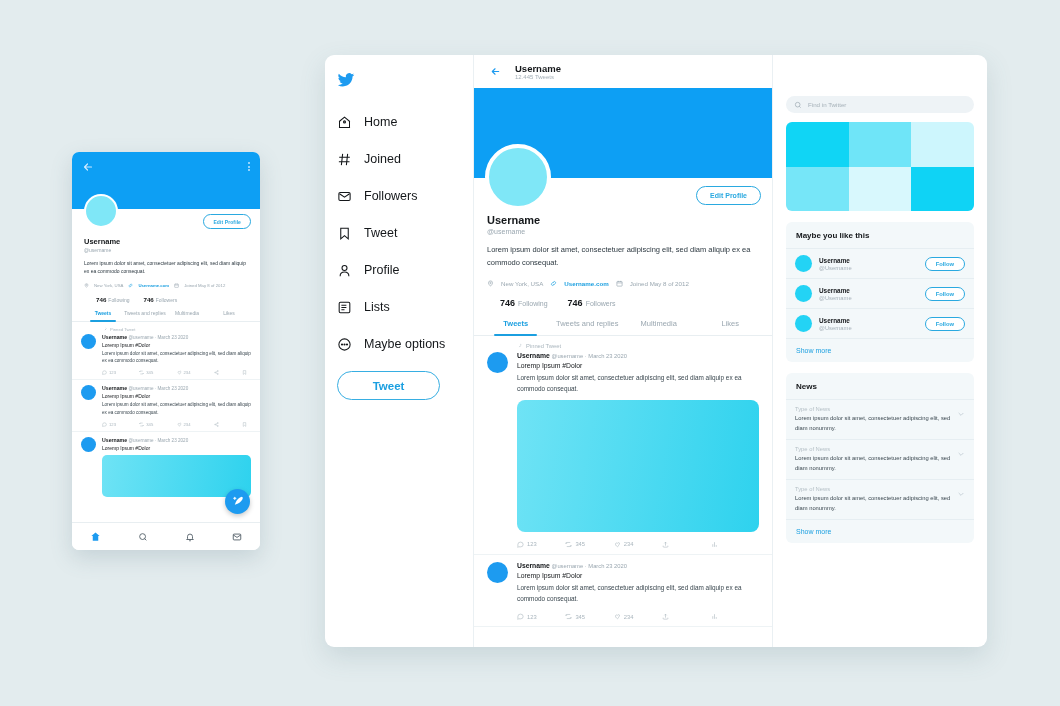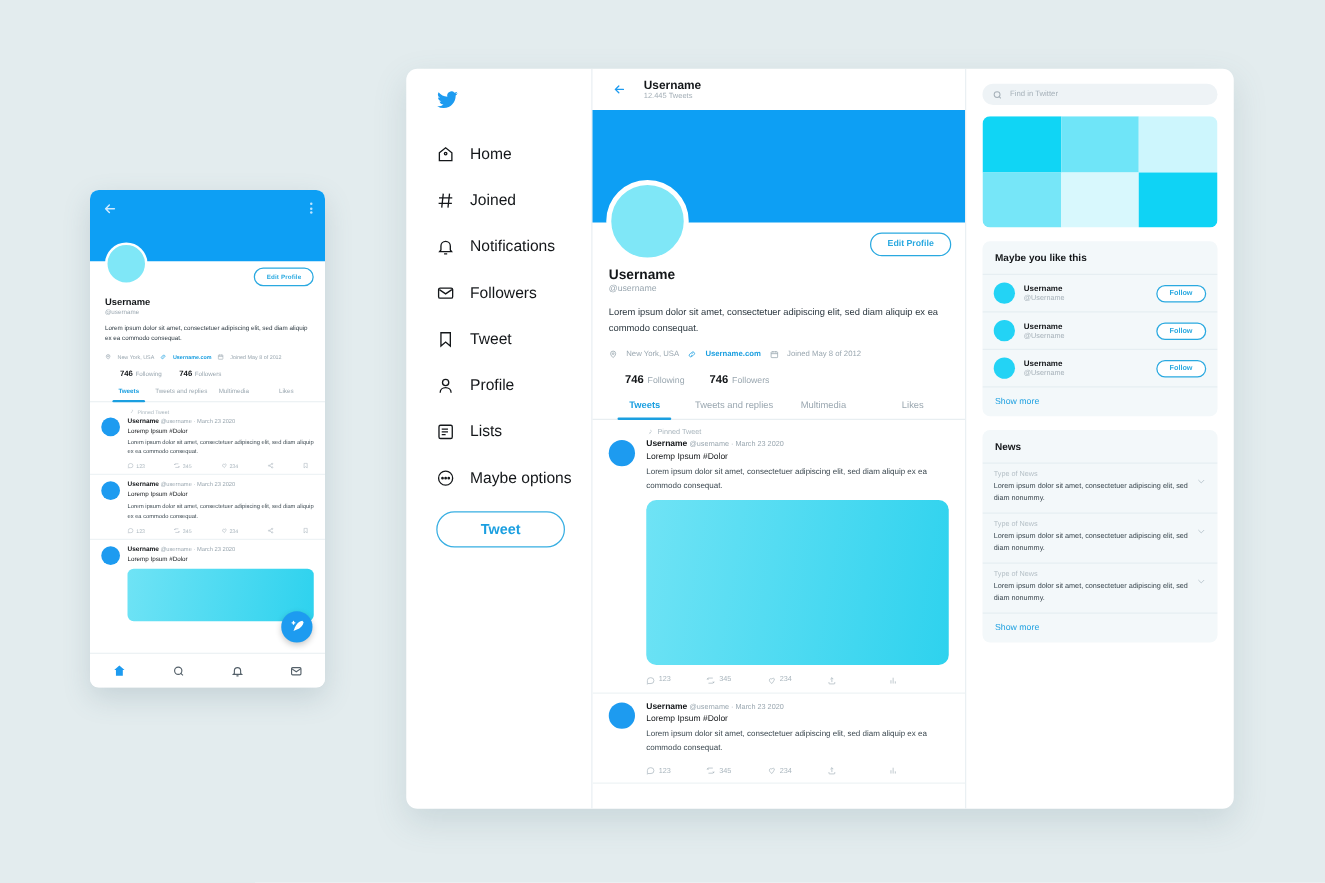--- a/index.html
+++ b/index.html
@@ -82,21 +82,21 @@
 
   
   .desktop {
     position: absolute; left: 325px; top: 55px;
     width: 662px; height: 592px; background: #fff;
     border-radius: 9px; box-shadow: 0 10px 26px rgba(80,110,125,.17);
     display: flex; overflow: hidden;
   }
 
   
-  .nav { width: 148px; padding: 16px 0 0 24px; flex: none; }
+  .nav { width: 148px; padding: 16px 0 0 12px; flex: none; }
   .nav-bird { margin-bottom: 14px; }
   .nav-item { display: flex; align-items: center; gap: 12px; height: 30px; margin-bottom: 7px; }
   .nav-item span { font-size: 12.5px; color: #14171a; }
   .nav-tweet {
     margin-top: 12px; width: 103px; height: 29px; border-radius: 15px;
     border: 1.5px solid #37aee2; color: #1b9fe0; font-size: 11.5px; font-weight: bold;
     display: flex; align-items: center; justify-content: center; background: #fff;
   }
 
   
@@ -142,21 +142,21 @@
   .c-thead { font-size: 5.8px; color: #9aa7b0; }
   .c-thead b { color: #14171a; font-size: 6.8px; }
   .c-ttitle { font-size: 6.8px; color: #14171a; margin-top: 3px; }
   .c-ttext { font-size: 6.4px; color: #3a474f; line-height: 1.75; margin-top: 3px; }
   .c-img { margin-top: 6px; height: 132px; border-radius: 8px;
     background: linear-gradient(100deg, #6fe3f5 0%, #2ed2ee 100%); }
   .c-acts { display: flex; margin-top: 9px; color: #aab6be; font-size: 5.8px; }
   .c-acts span { width: 20%; display: flex; align-items: center; gap: 3px; }
 
   
-  .right { flex: 1; padding: 12px 13px; }
+  .right { flex: 1; padding: 12px 13px; margin-top: 29px; }
   .search {
     height: 17px; background: #eef3f6; border-radius: 9px;
     display: flex; align-items: center; gap: 6px; padding: 0 8px;
     font-size: 6.2px; color: #a6b1b9;
   }
   .grid {
     margin-top: 9px; height: 89px; border-radius: 6px; overflow: hidden;
     display: grid; grid-template-columns: repeat(3,1fr); grid-template-rows: repeat(2,1fr);
   }
   .panel { margin-top: 11px; background: #f3f8fa; border-radius: 6px; overflow: hidden; }
@@ -370,27 +370,20 @@
             <path d="M4 10l8-6.5 8 6.5v10H4z"></path>
             <circle cx="12" cy="11" r="1.6"></circle>
           </svg>
         <span>Home</span>
       </div>
       <div class="nav-item">
         <svg width="15" height="15" viewBox="0 0 24 24" fill="none" stroke="#14171a" stroke-width="1.7">
             <path d="M9 3L7 21M17 3l-2 18M3.5 8.5h17M3 15.5h17"></path>
           </svg>
         <span>Joined</span>
-      </div>
-      <div class="nav-item">
-        <svg width="15" height="15" viewBox="0 0 24 24" fill="none" stroke="#14171a" stroke-width="1.7">
-            <path d="M18 16V11a6 6 0 1 0-12 0v5l-1.6 2h15.2z"></path>
-            <path d="M10 21h4"></path>
-          </svg>
-        <span>Notifications</span>
       </div>
       <div class="nav-item">
         <svg width="15" height="15" viewBox="0 0 24 24" fill="none" stroke="#14171a" stroke-width="1.7">
             <rect x="3" y="5.5" width="18" height="13" rx="2"></rect>
             <path d="M4 7.5l8 5.5 8-5.5"></path>
           </svg>
         <span>Followers</span>
       </div>
       <div class="nav-item">
         <svg width="15" height="15" viewBox="0 0 24 24" fill="none" stroke="#14171a" stroke-width="1.7">

